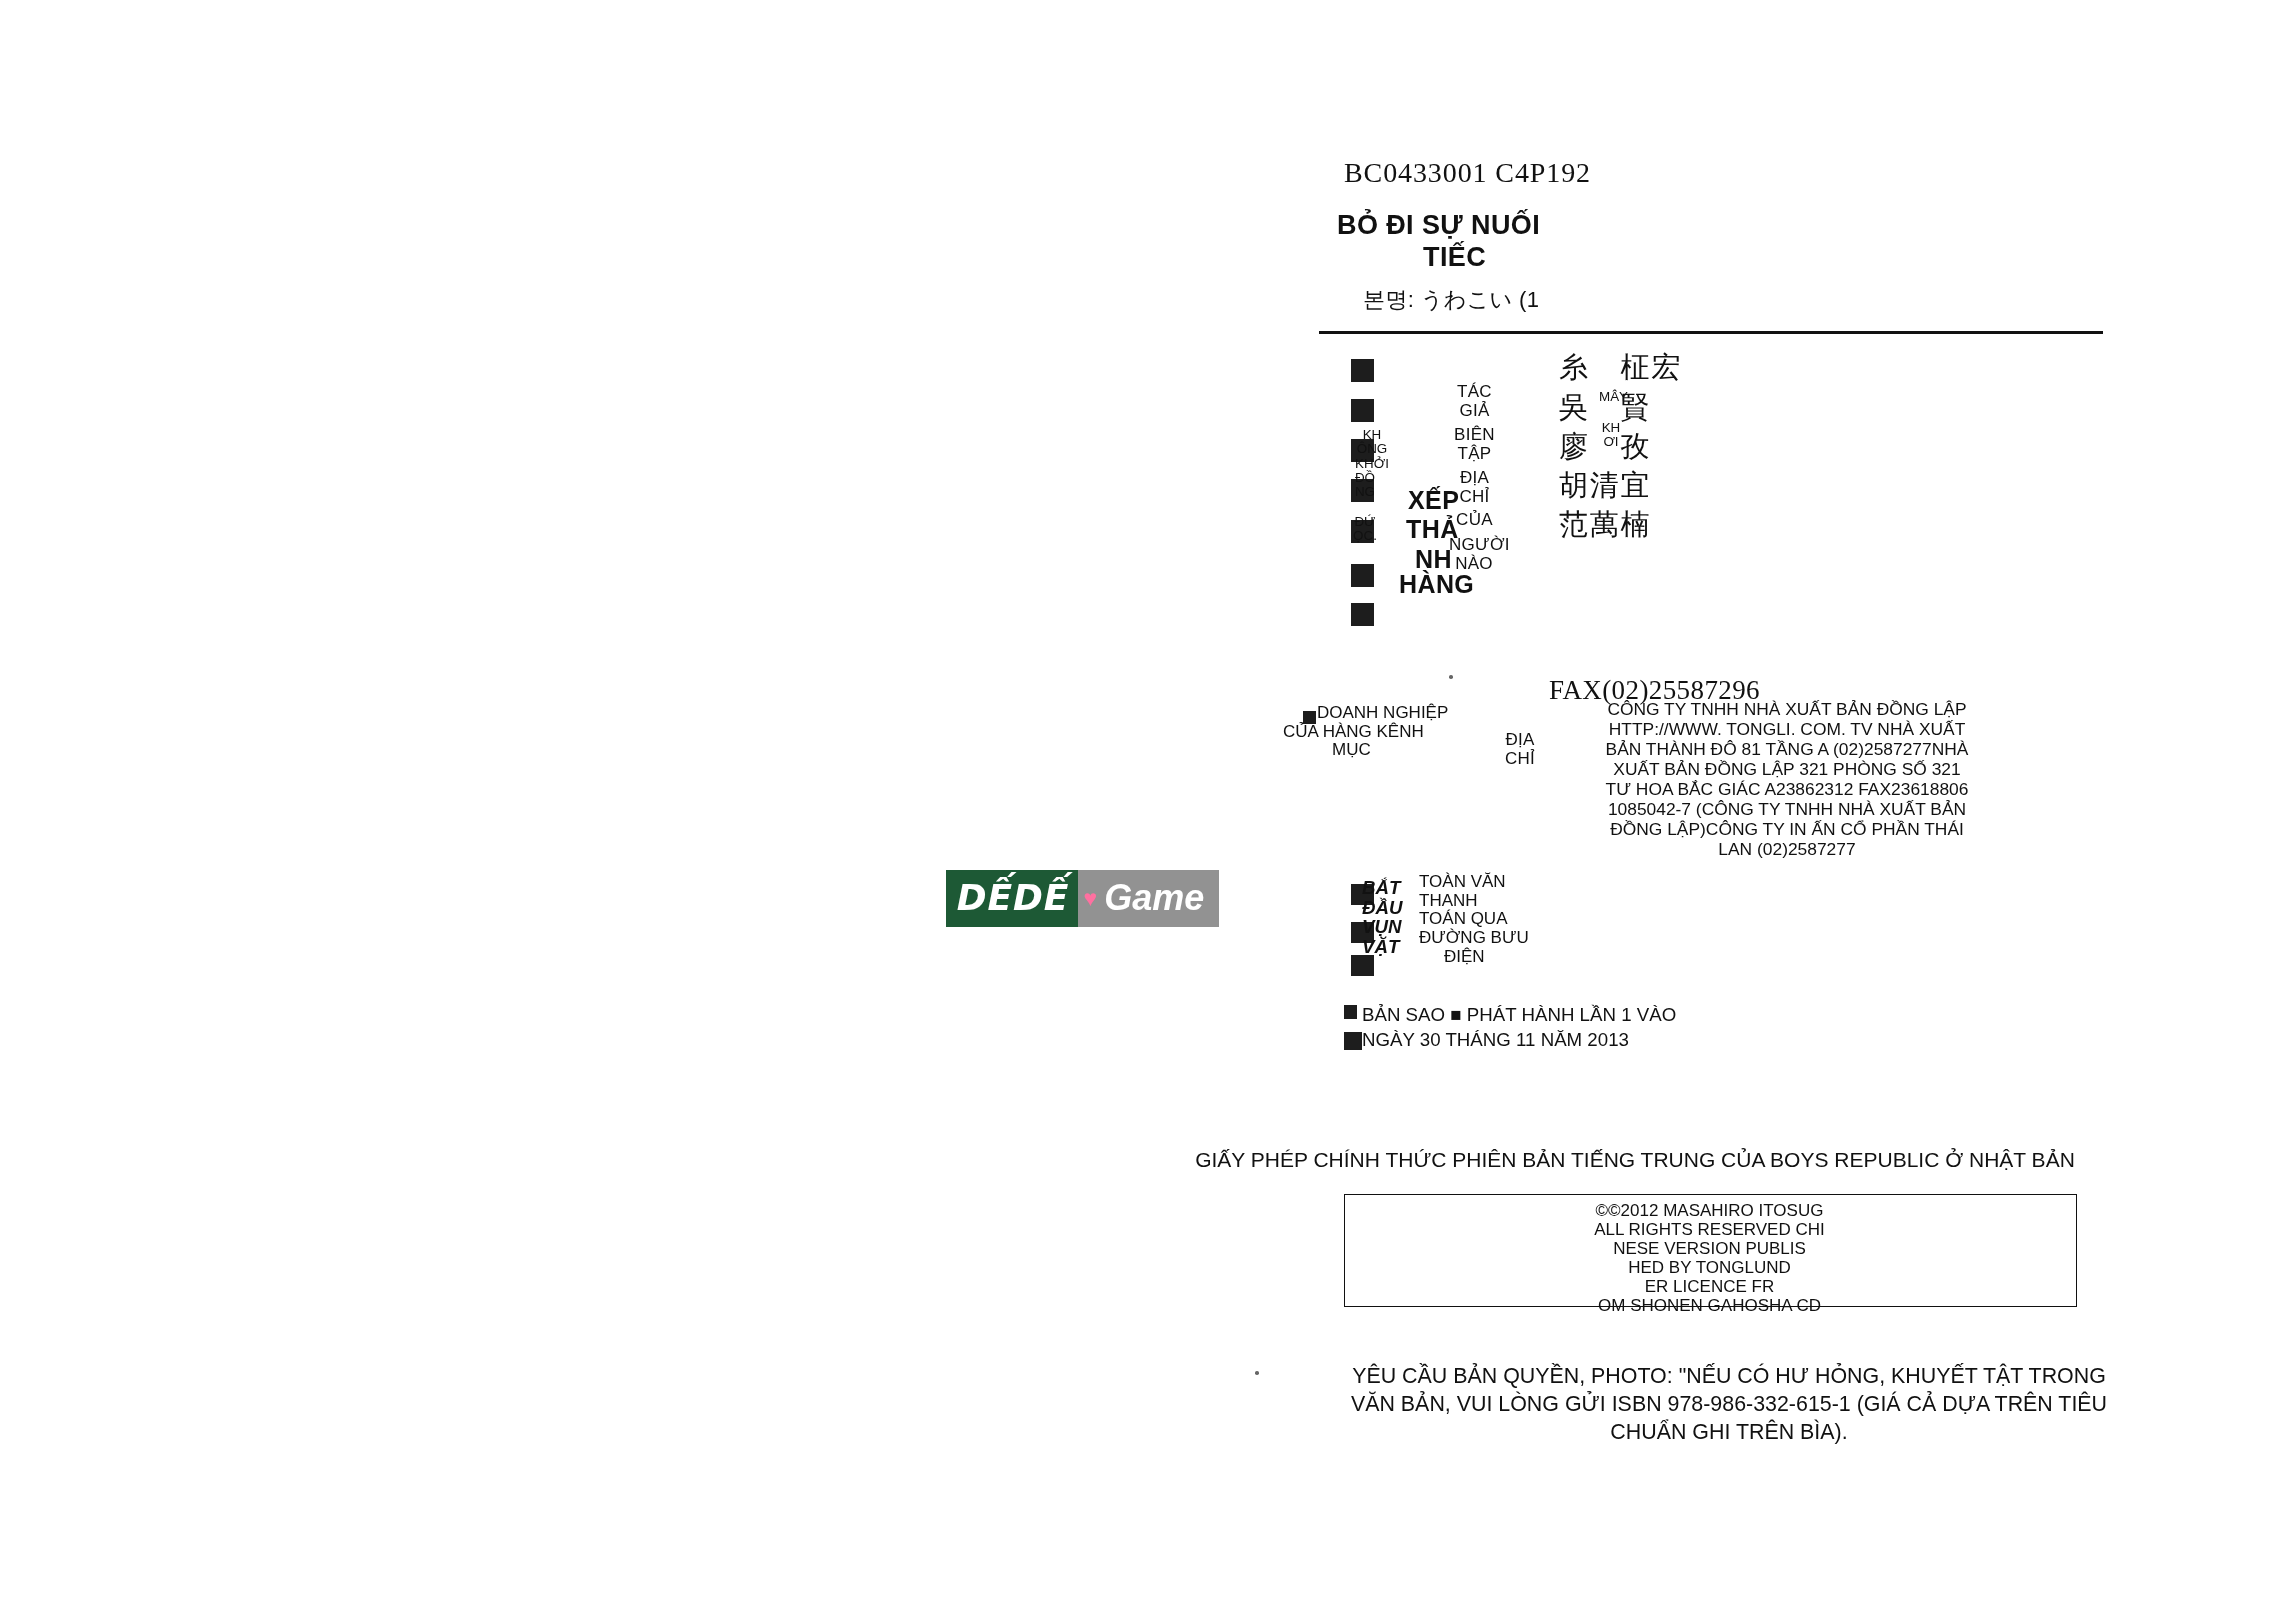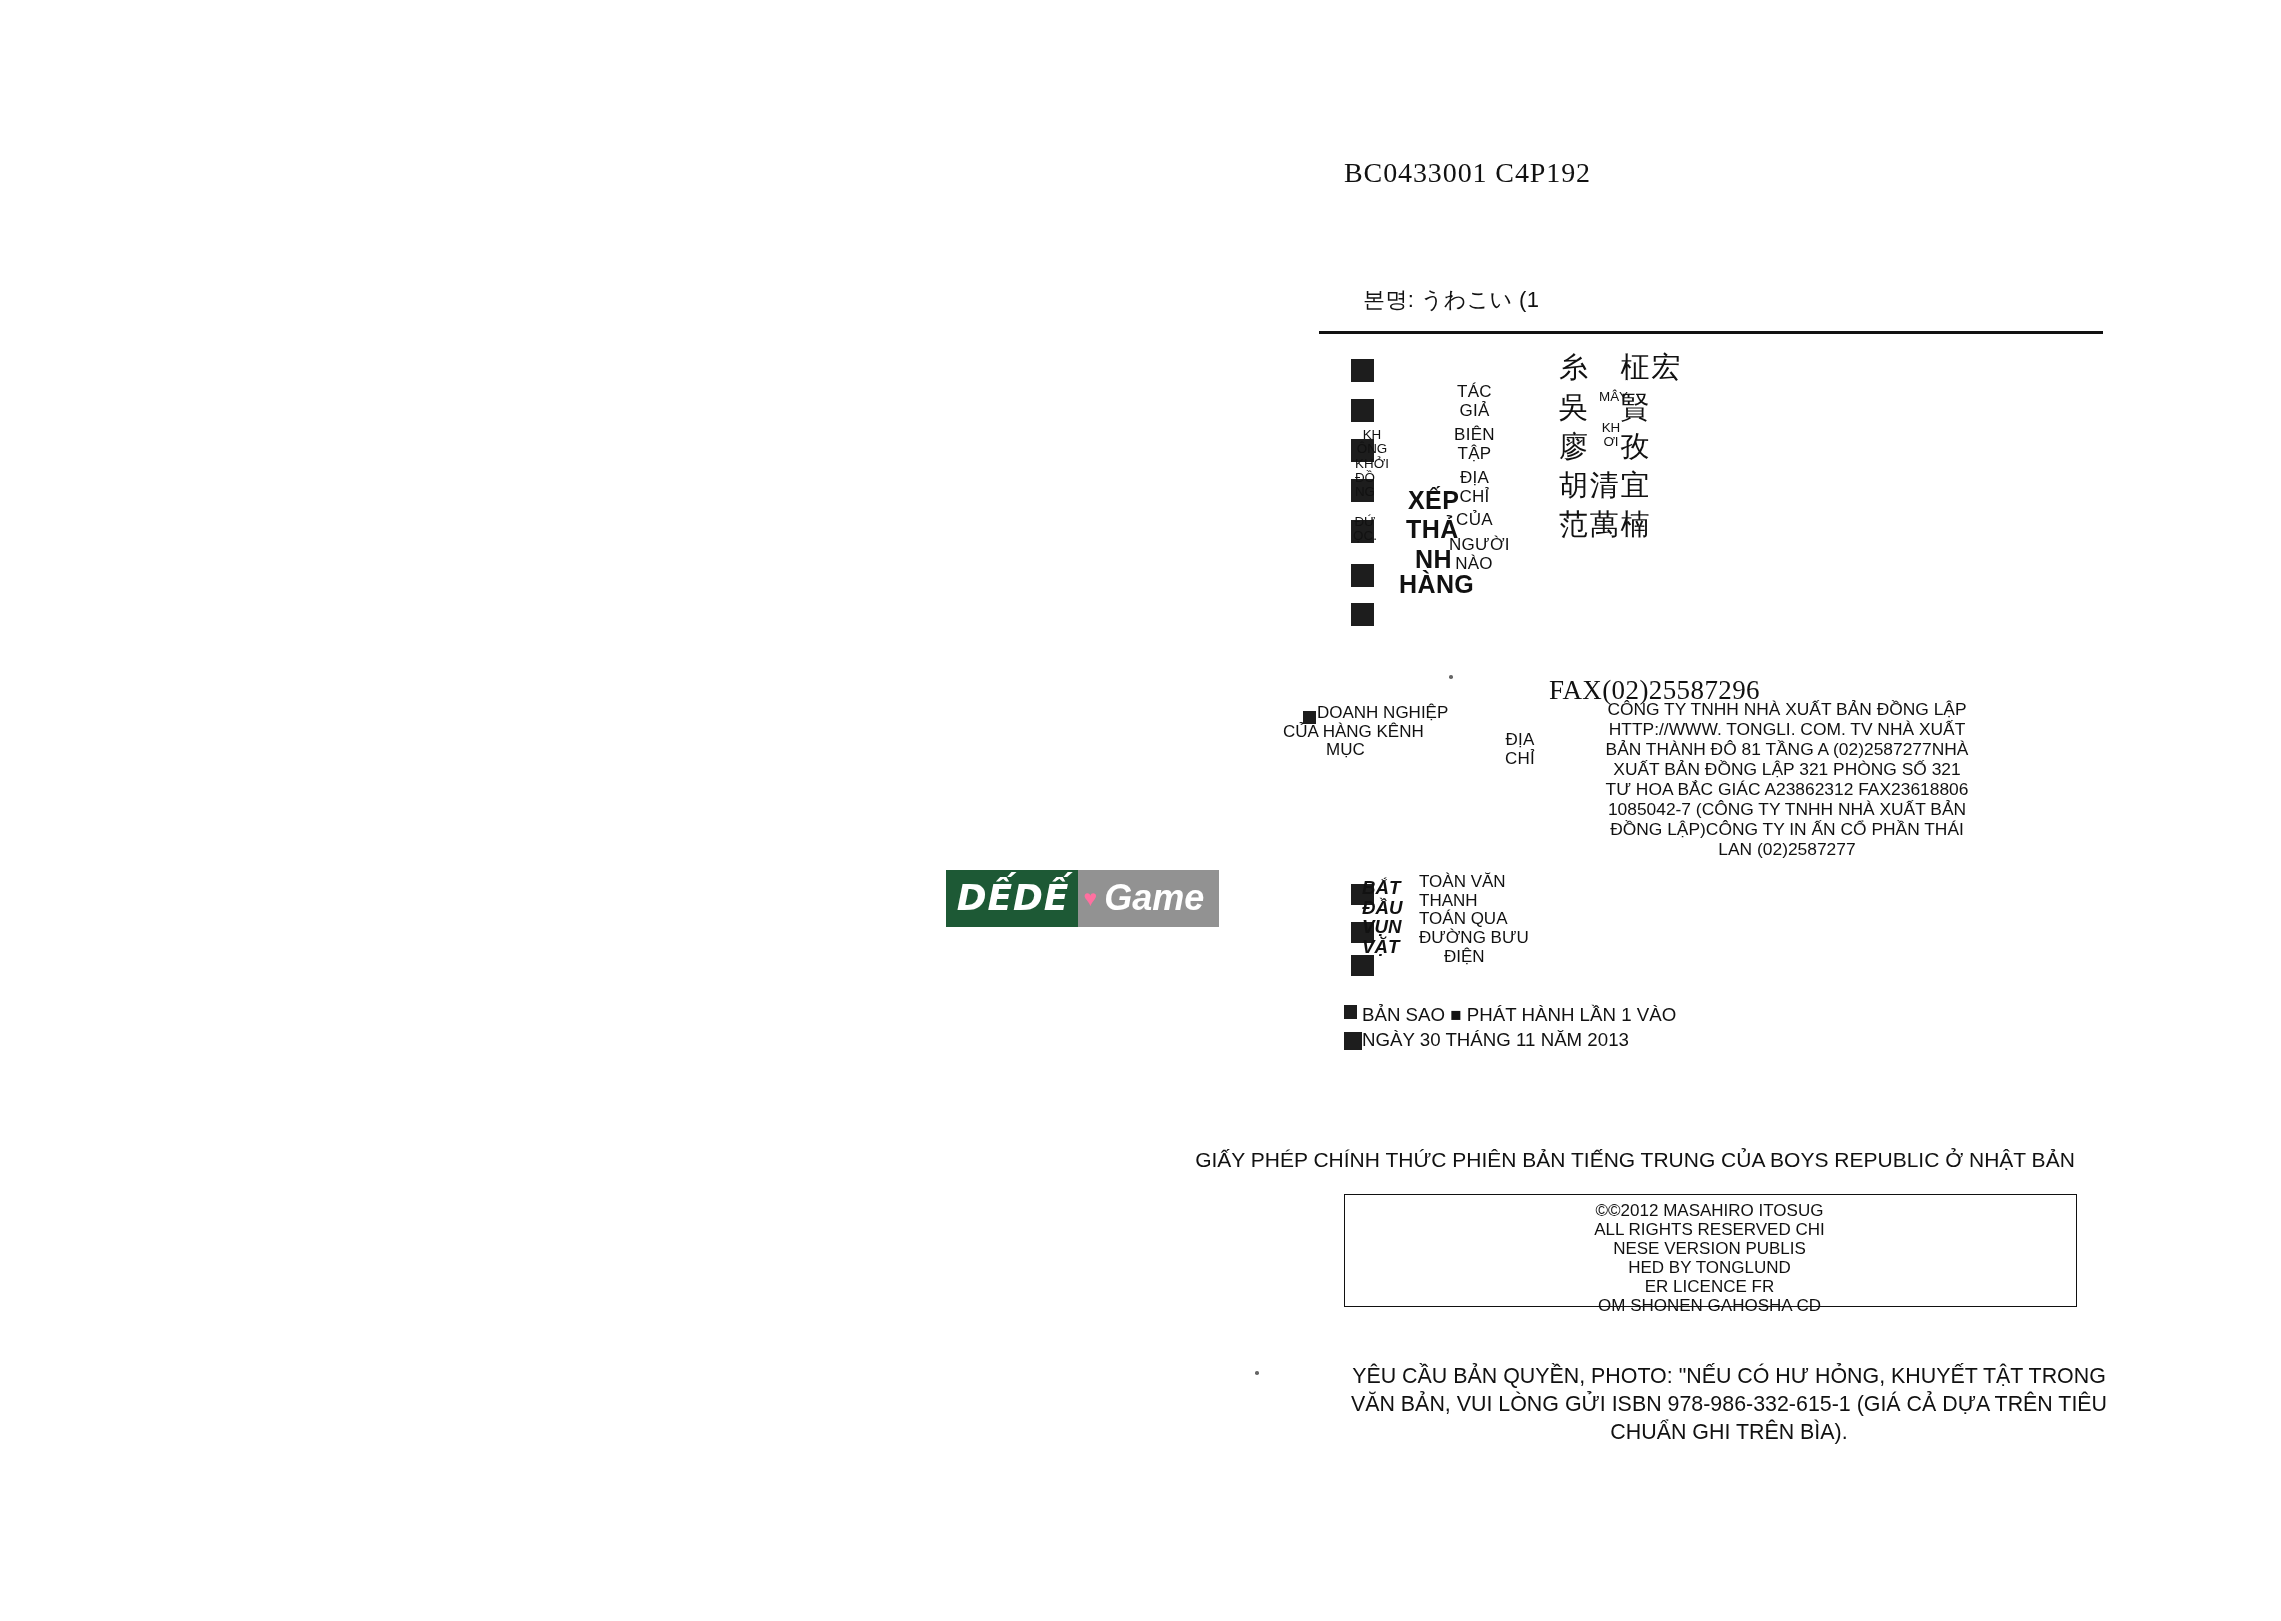--- a/index.html
+++ b/index.html
@@ -195,20 +195,24 @@
 
   .dot { position:absolute; width:3.6px; height:3.6px; background:#666; border-radius:50%; }
 </style>
 </head>
 <body>
 
 <div class="page">
 
   <div class="abs" id="isbn-code">BC0433001  C4P192</div>
 
+  <div class="abs" id="title-main">
+    <span>BỎ ĐI SỰ NUỐI</span>
+    <span class="l2">TIẾC</span>
+  </div>
 
   <div class="abs" id="title-original">본명: うわこい (1</div>
   <div class="abs" id="rule-top"></div>
 
   <div class="abs marker" style="left:1351px; top:359px;"></div>
   <div class="abs marker" style="left:1351px; top:399px;"></div>
   <div class="abs marker" style="left:1351px; top:439px;"></div>
   <div class="abs marker" style="left:1351px; top:479px;"></div>
   <div class="abs marker" style="left:1351px; top:520px;"></div>
   <div class="abs marker" style="left:1351px; top:564px;"></div>
@@ -250,21 +254,21 @@
     <div>TƯ HOA BẮC GIÁC A23862312 FAX23618806</div>
     <div>1085042-7 (CÔNG TY TNHH NHÀ XUẤT BẢN</div>
     <div>ĐỒNG LẬP)CÔNG TY IN ẤN CỔ PHẦN THÁI</div>
     <div>LAN (02)2587277</div>
   </div>
 
   <div class="abs marker" style="left:1303px; top:711px; width:12.5px; height:12.5px;"></div>
   <div class="abs" id="dist-block" style="left:1317px; top:704px; width:223px;">
     <div>DOANH NGHIỆP</div>
     <div style="margin-left:-34px;">CỦA HÀNG KÊNH</div>
-    <div style="margin-left:9px;">MỤC</div>
+    <div style="margin-left:15px;">MỤC</div>
   </div>
   <div class="abs credit-label" style="left:1504px; top:731px; width:32px;">ĐỊA</div>
   <div class="abs credit-label" style="left:1504px; top:750px; width:32px;">CHỈ</div>
 
   <div class="abs marker" style="left:1351px; top:884px; width:23px; height:21.4px;"></div>
   <div class="abs marker" style="left:1351px; top:922px; width:23px; height:21.4px;"></div>
   <div class="abs marker" style="left:1351px; top:955px; width:23px; height:21.4px;"></div>
 
   <div class="abs" style="left:1362px; top:878px; width:62px; font-size:18.7px; line-height:19.6px; font-style:italic; font-weight:600; color:#111;">
     <div>BẮT</div>

